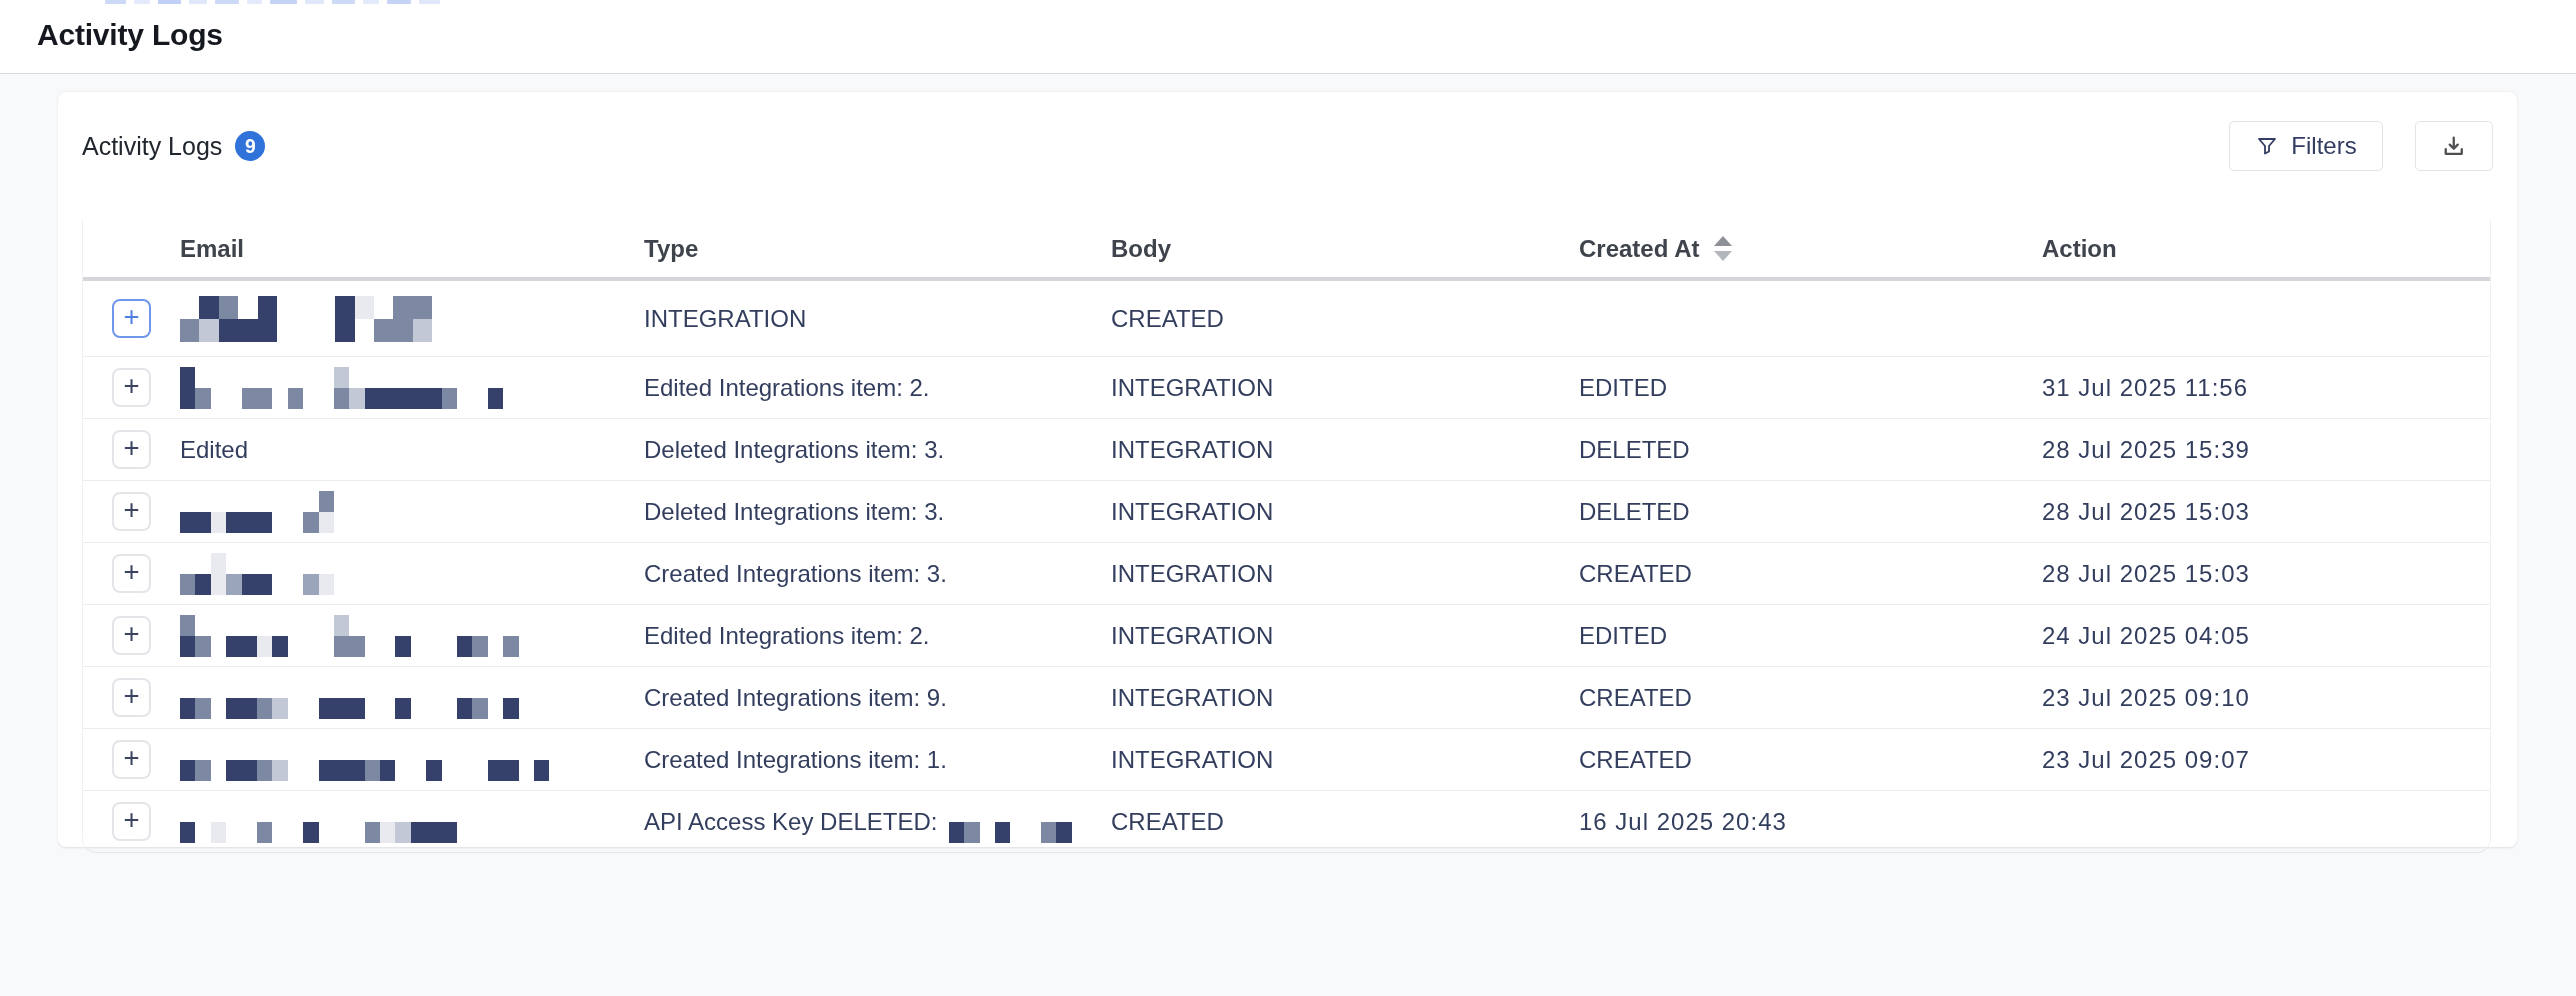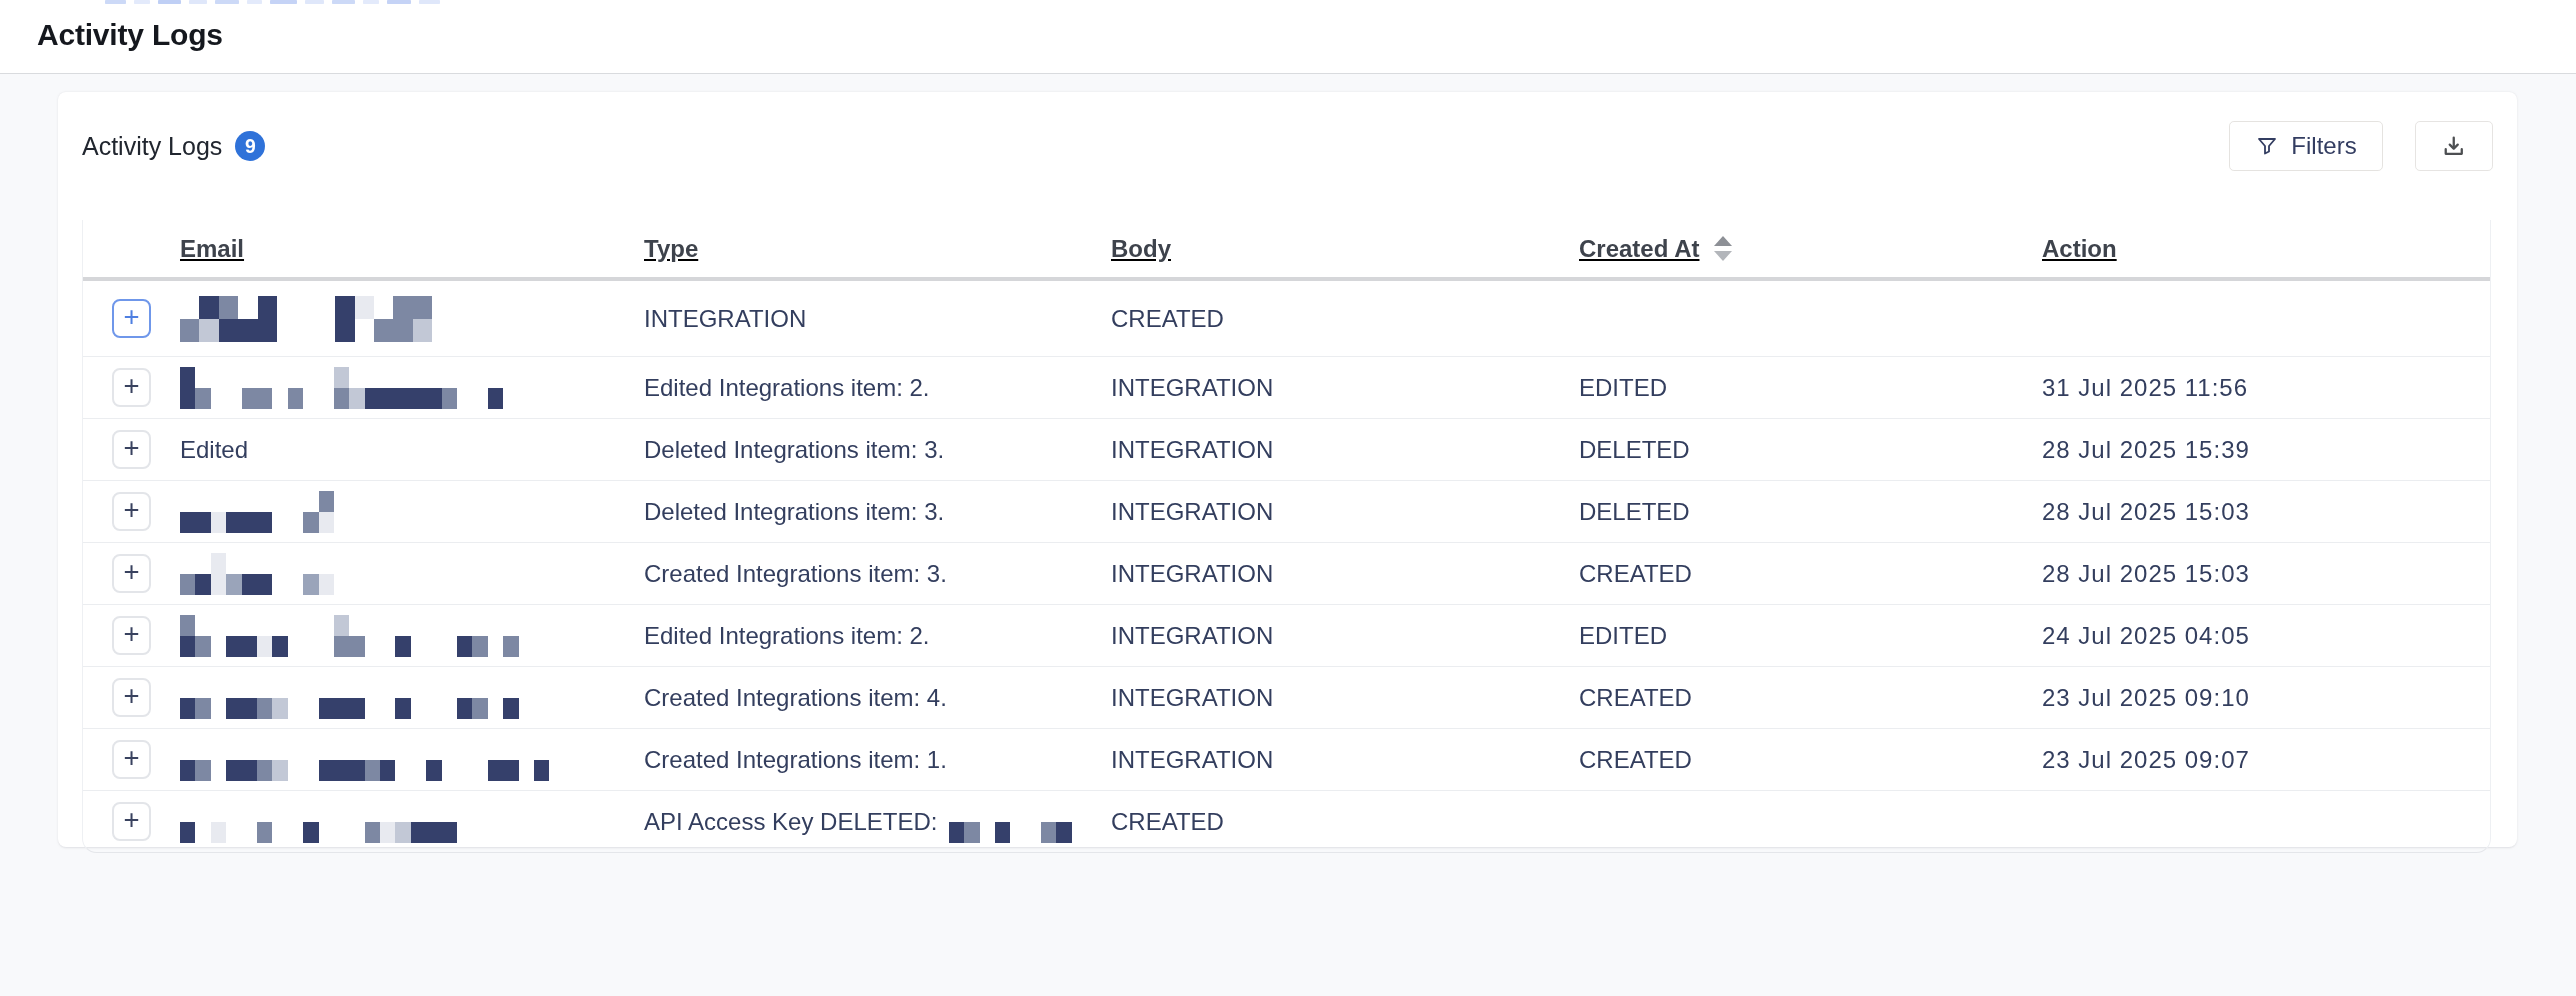--- a/index.html
+++ b/index.html
@@ -55,21 +55,21 @@
     margin:49px 24px 0 24px;width:2409px;
     border:1.6px solid #eef0f3;border-bottom:1.6px solid #e4e6ea;
     border-radius:0 0 14.6px 14.6px;border-top:none;
     box-sizing:border-box;
   }
   .thead,.trow{
     display:grid;
     grid-template-columns:97px 464px 467px 468px 463px auto;
     align-items:center;
   }
-  .thead{height:57px;border-bottom:4px solid #d5d6d9;text-decoration:underline;}
+  .thead{height:57px;border-bottom:4px solid #d5d6d9;}
   .th{
     font-size:24px;font-weight:700;color:#3e434c;
     display:flex;align-items:center;gap:14.6px;
   }
   .sort-icon{display:inline-flex;flex-direction:column;gap:4.9px;cursor:pointer;}
   .sort-icon .up{width:0;height:0;border-left:9px solid transparent;border-right:9px solid transparent;border-bottom:10.5px solid #8d9096;}
   .sort-icon .down{width:0;height:0;border-left:9px solid transparent;border-right:9px solid transparent;border-top:10.5px solid #b3b6bb;}
   .trow{min-height:61px;border-bottom:1.6px solid #ebedf0;}
   .trow.tall{min-height:75px;}
   .trow:last-child{border-bottom:none;}
@@ -444,21 +444,21 @@
                 <i style="width: 15.4px; height: 21px;"></i>
                 <i style="width: 15.4px; height: 21px;"></i>
                 <i style="width: 15.4px; height: 21px;"></i>
                 <i style="width: 15.4px; height: 21px; background: rgb(53, 64, 107);"></i>
                 <i style="width: 15.4px; height: 21px; background: rgb(125, 136, 163);"></i>
                 <i style="width: 15.4px; height: 21px;"></i>
                 <i style="width: 15.4px; height: 21px; background: rgb(53, 64, 107);"></i>
               </span>
             </span>
           </div>
-          <div class="cell">Created Integrations item: 4.</div>
+          <div class="cell">Created Integrations item: 9.</div>
           <div class="cell">INTEGRATION</div>
           <div class="cell">CREATED</div>
           <div class="cell created">23 Jul 2025 09:10</div>
         </div>
         <div class="trow">
           <div>
             <button class="expand-btn">+</button>
           </div>
           <div class="cell">
             <span class="pxgrid">
@@ -588,17 +588,18 @@
                 <i style="width: 15.4px; height: 21px;"></i>
                 <i style="width: 15.4px; height: 21px; background: rgb(53, 64, 107);"></i>
                 <i style="width: 15.4px; height: 21px;"></i>
                 <i style="width: 15.4px; height: 21px;"></i>
                 <i style="width: 15.4px; height: 21px; background: rgb(125, 136, 163);"></i>
                 <i style="width: 15.4px; height: 21px; background: rgb(53, 64, 107);"></i>
               </span>
             </span>
           </div>
           <div class="cell">CREATED</div>
+          <div class="cell created">16 Jul 2025 20:43</div>
         </div>
       </div>
   </div>
 </section>
 
 
 </body></html>

